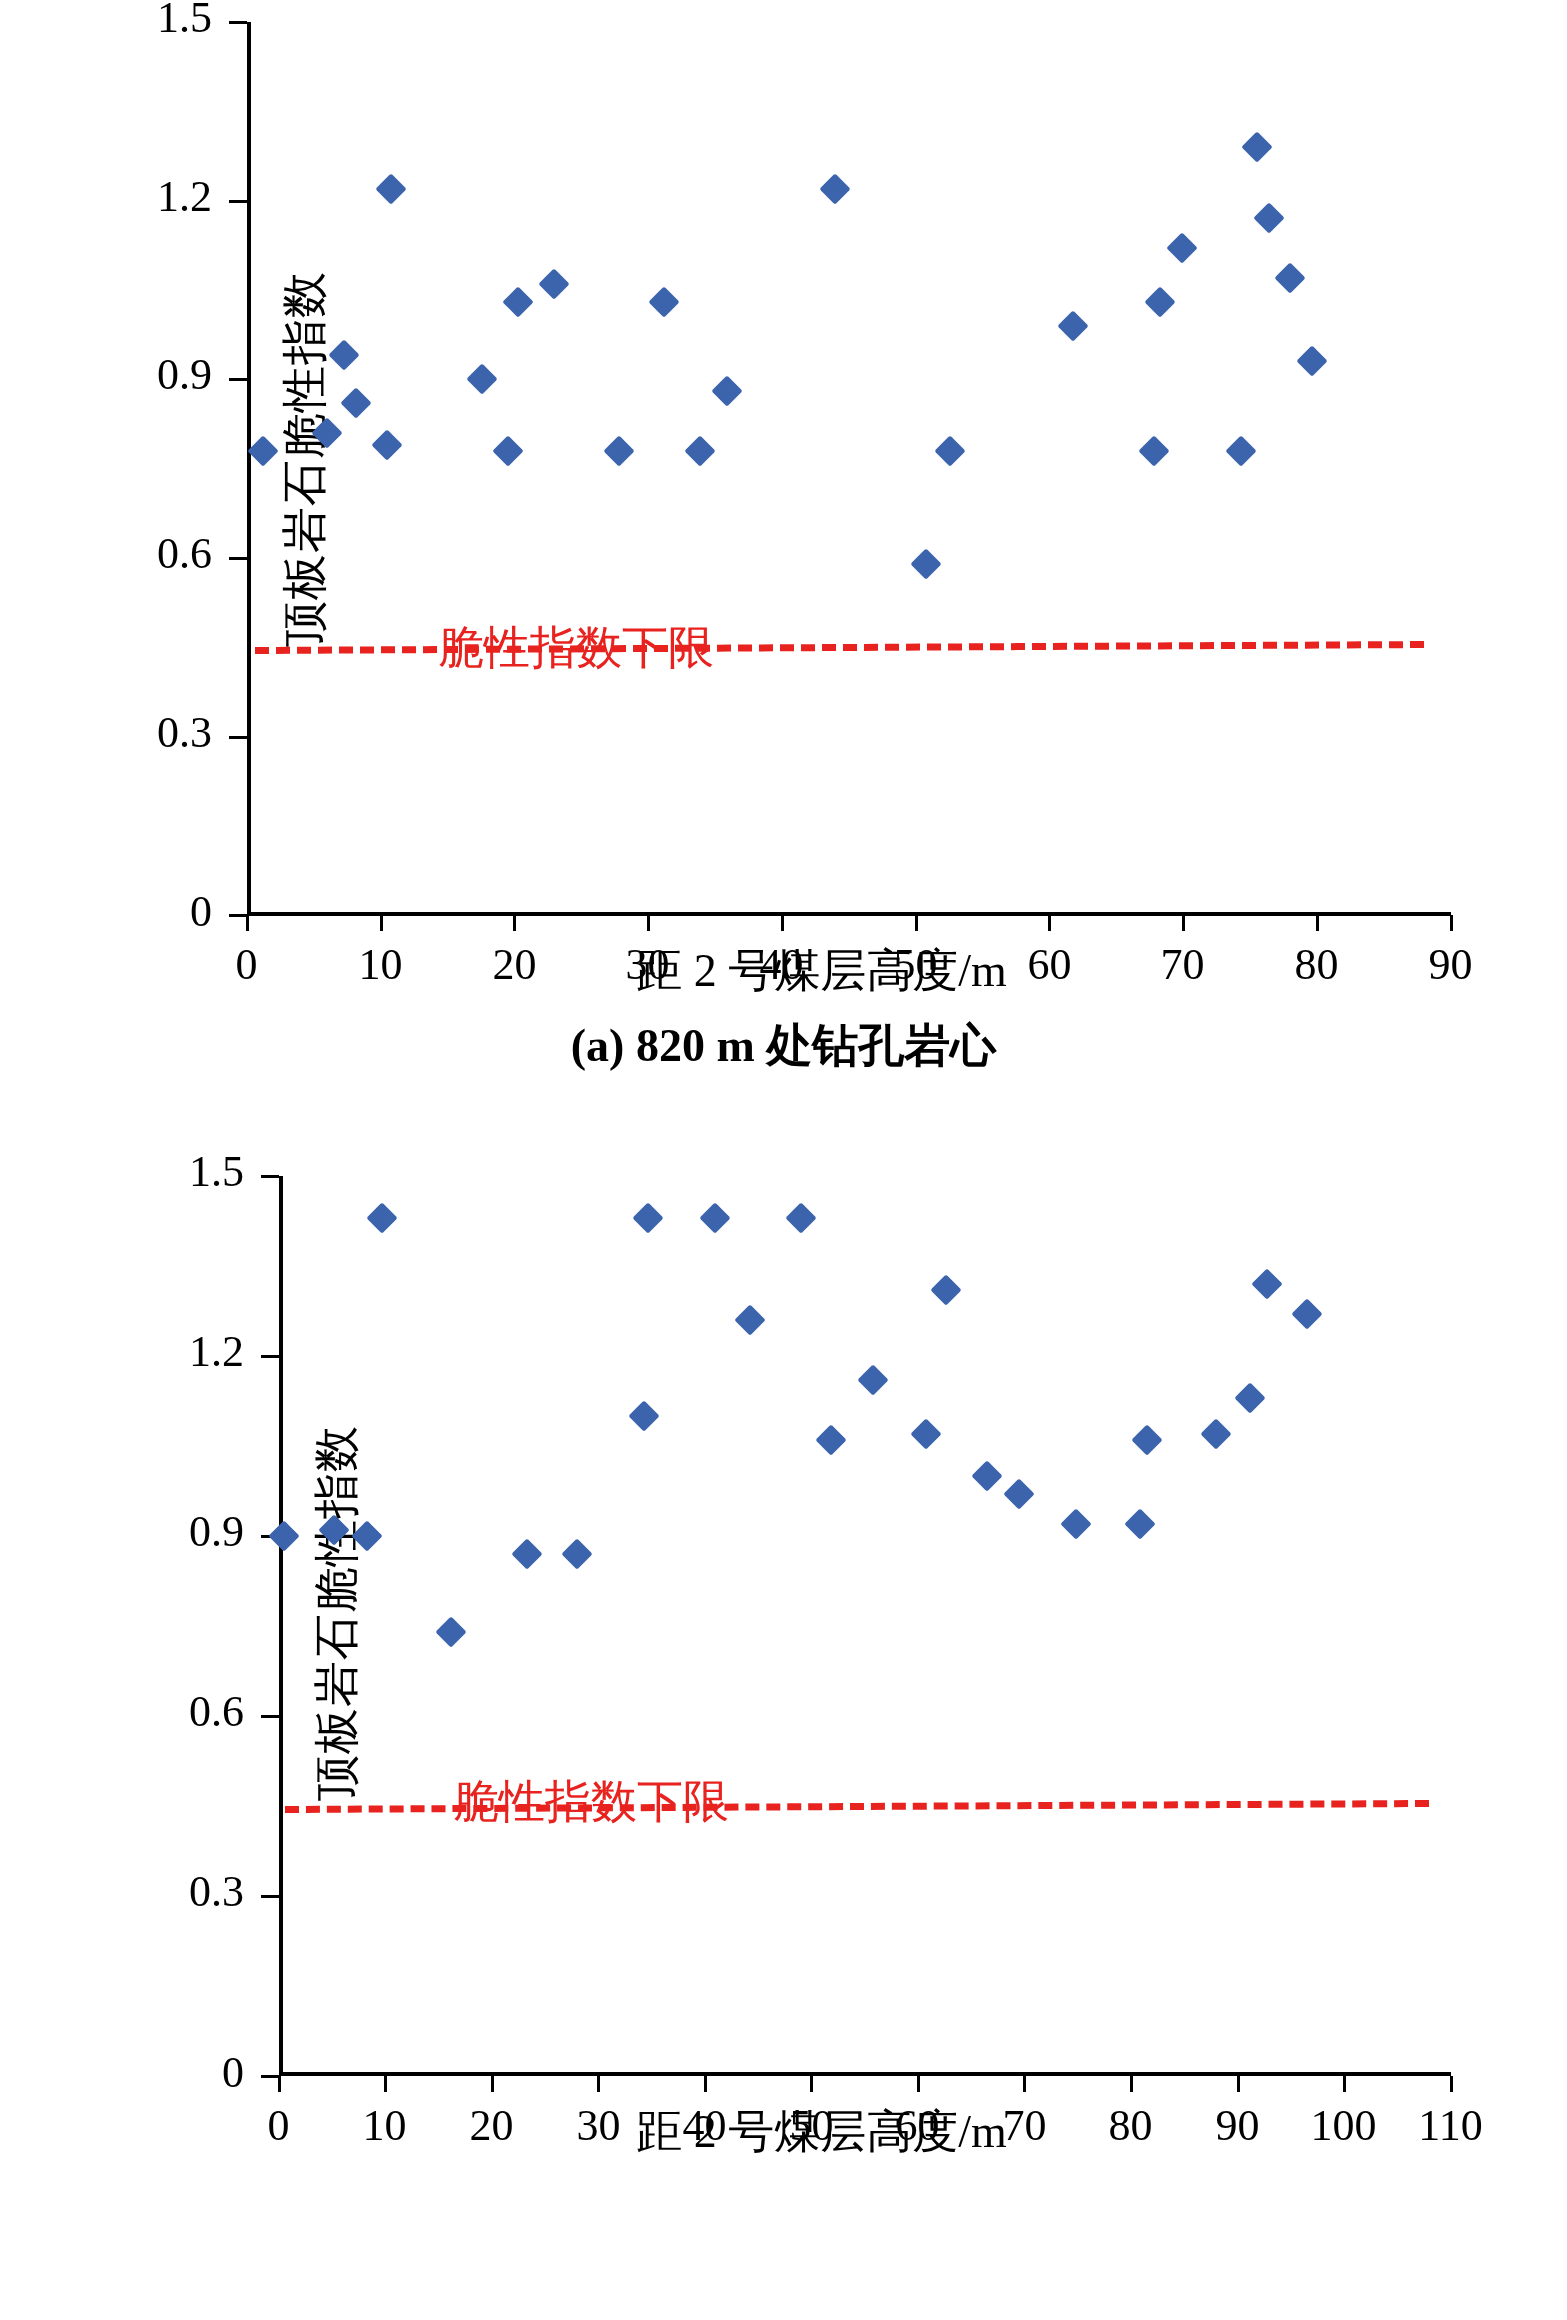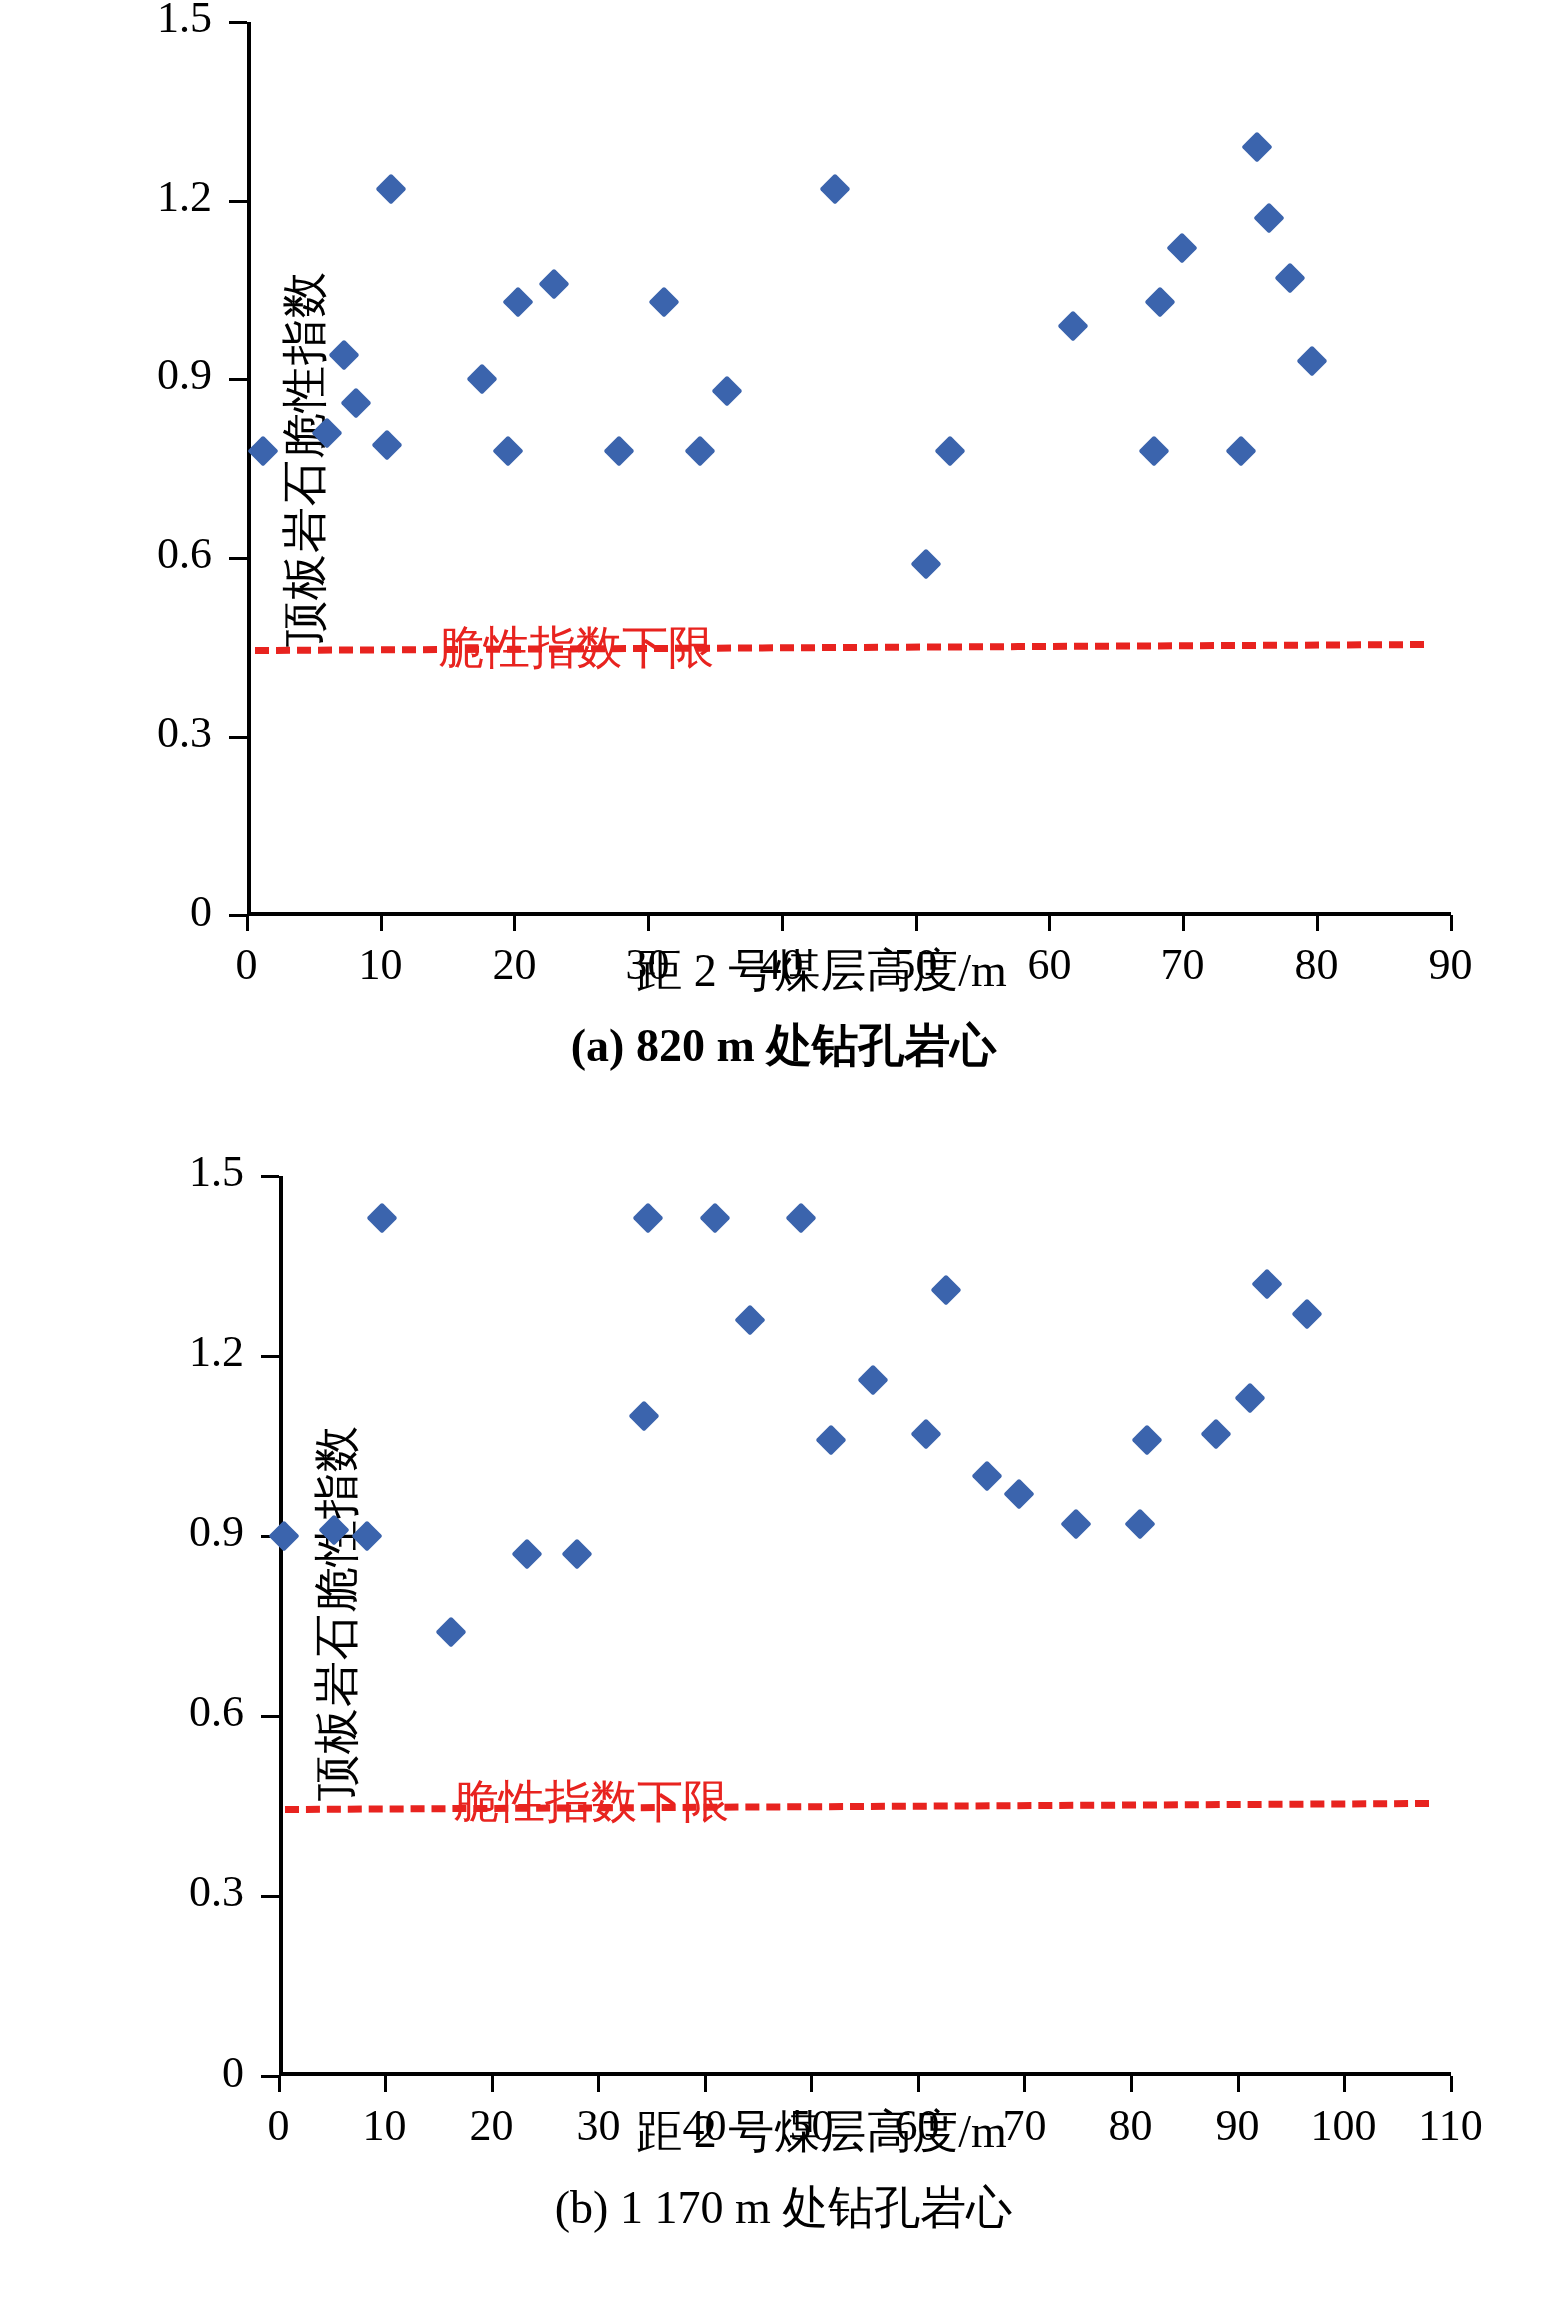--- a/index.html
+++ b/index.html
@@ -242,17 +242,16 @@
         <div class="marker" style="left: 1019px; top: 340px; background: rgb(59, 100, 173);"></div>
         <div class="marker" style="left: 1076px; top: 370px; background: rgb(59, 100, 173);"></div>
         <div class="marker" style="left: 1140px; top: 370px; background: rgb(59, 100, 173);"></div>
         <div class="marker" style="left: 1147px; top: 286px; background: rgb(59, 100, 173);"></div>
         <div class="marker" style="left: 1216px; top: 280px; background: rgb(59, 100, 173);"></div>
         <div class="marker" style="left: 1250px; top: 244px; background: rgb(59, 100, 173);"></div>
         <div class="marker" style="left: 1267px; top: 130px; background: rgb(59, 100, 173);"></div>
         <div class="marker" style="left: 1307px; top: 160px; background: rgb(59, 100, 173);"></div>
       </div>
     <div class="xlabel" style="top: 947px;">距 2 号煤层高度/m</div>
-    <div class="caption" style="top: 1023px;">(b) 1 170 m 处钻孔岩心</div>
   </div>
 
 </div>
 
 
 </body></html>

